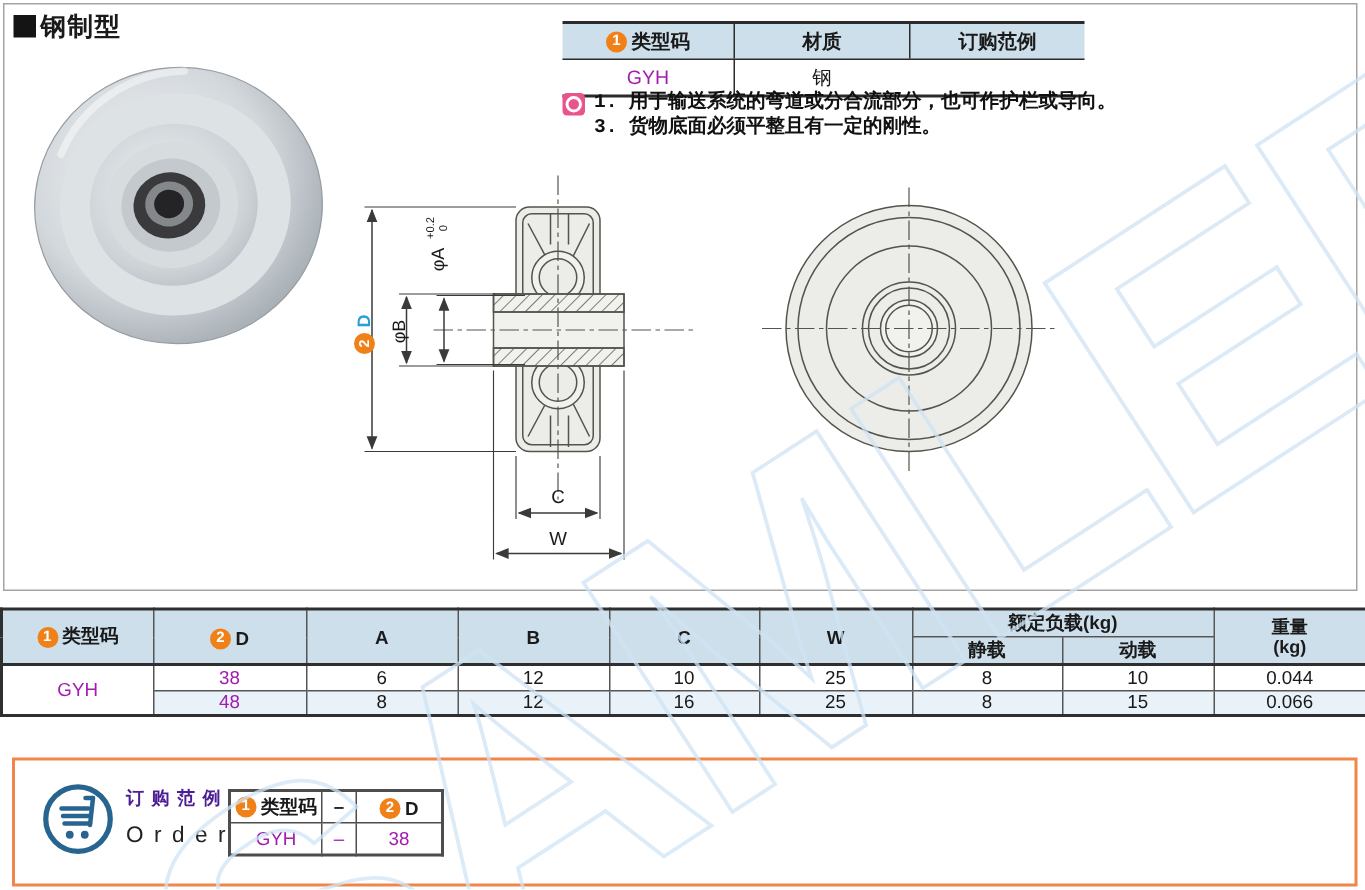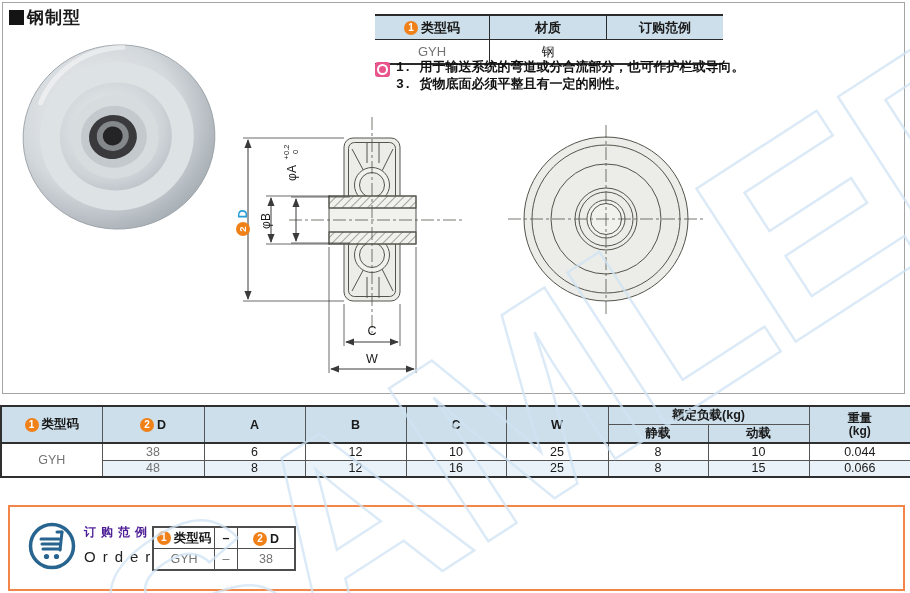--- a/index.html
+++ b/index.html
@@ -17,21 +17,21 @@
   .info-table{left:372px;top:11px;width:348px;border-top:2px solid #2b2b2b;font-size:13px;}
   .info-row{display:grid;grid-template-columns:114px 117px 117px;}
   .info-row.hdr{background:#cddfeb;border-bottom:1px solid #2b2b2b;font-weight:bold;}
   .info-row.val{background:transparent;border-bottom:2px solid #2b2b2b;}
   .info-cell{height:23px;display:flex;align-items:center;justify-content:center;gap:3px;}
   .info-row .info-cell + .info-cell{border-left:1px solid #2b2b2b;text-align:right;}
 
   .marker{display:inline-flex;width:14px;height:14px;border-radius:50%;background:#f08119;
           color:#fff;font-size:10px;font-weight:bold;align-items:center;justify-content:center;
           line-height:1;flex:0 0 auto;}
-  .blue{color:#737373;}
+  .blue{color:#a21caf;}
 
   
   .notes{left:372px;top:57px;width:530px;display:flex;gap:6px;}
   .note-icon{width:15px;height:15px;border-radius:3px;background:#e8548b;margin-top:2px;
              display:flex;align-items:center;justify-content:center;flex:0 0 auto;}
   .note-icon span{display:block;width:7px;height:7px;border:2px solid #fff;border-radius:50%;}
   .note-lines{font-size:13px;line-height:16.5px;font-weight:bold;color:#111;font-family:Liberation Mono, monospace;}
 
   
   .drawing{left:0;top:0;width:901px;height:390px;}

